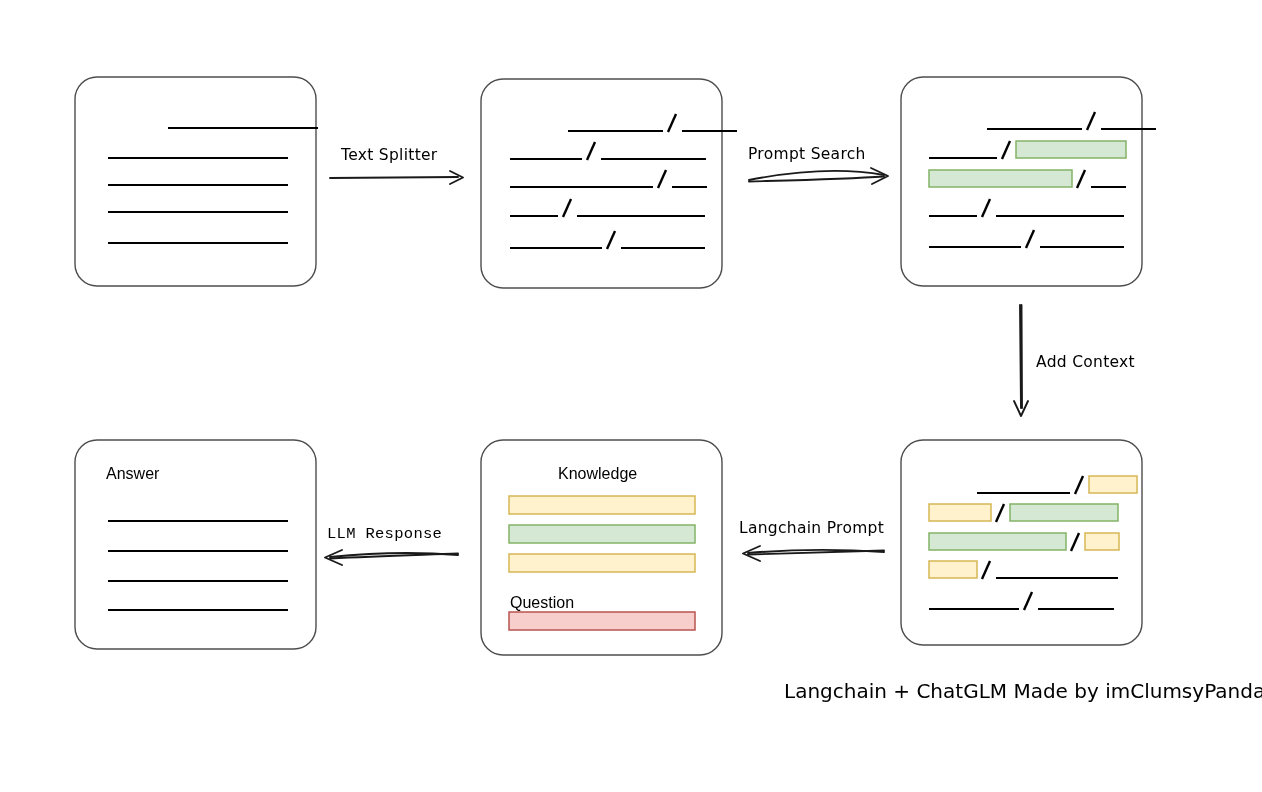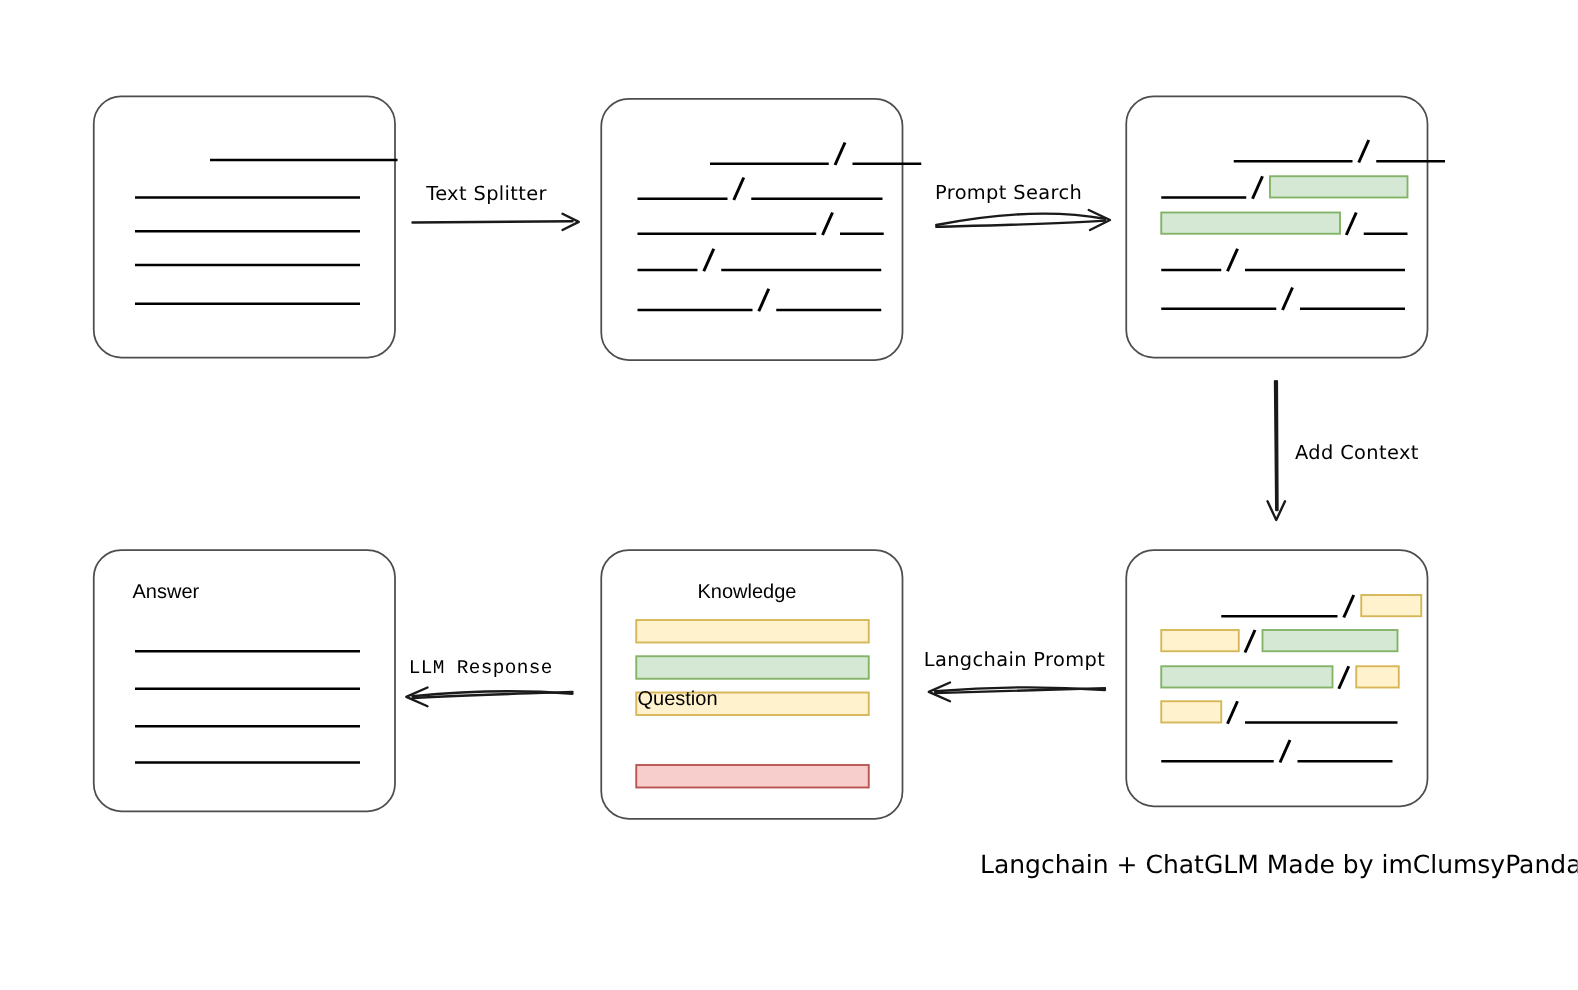--- a/index.html
+++ b/index.html
@@ -184,17 +184,17 @@
   <div class="edge-label" style="left:1036px;top:353px;">Add Context</div>
 
   <div class="edge-label" style="left:739px;top:519px;">Langchain Prompt</div>
 
   <div class="edge-label" style="left:327px;top:525px;font-family:Liberation Mono, monospace;">LLM Response</div>
 
   <div class="box-title" style="left:106px;top:465px;">Answer</div>
 
   <div class="box-title" style="left:510px;top:465px;margin-left:48px;">Knowledge</div>
 
-  <div class="box-title" style="left:510px;top:551px;">Question</div>
+  <div class="box-title" style="left:510px;top:594px;">Question</div>
 
   <div class="caption" style="left:784px;top:679px;">Langchain + ChatGLM Made by imClumsyPanda</div>
 
 </div>
 
 </body></html>

